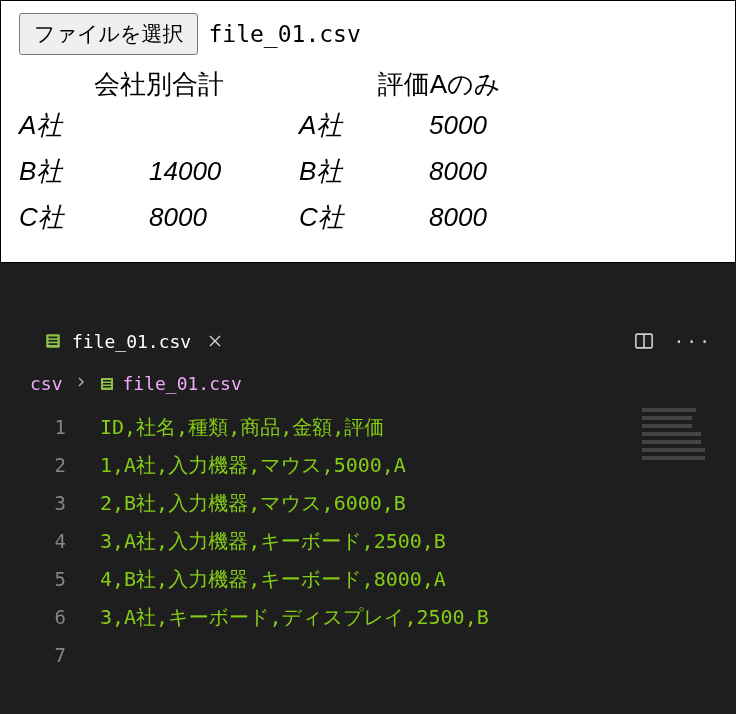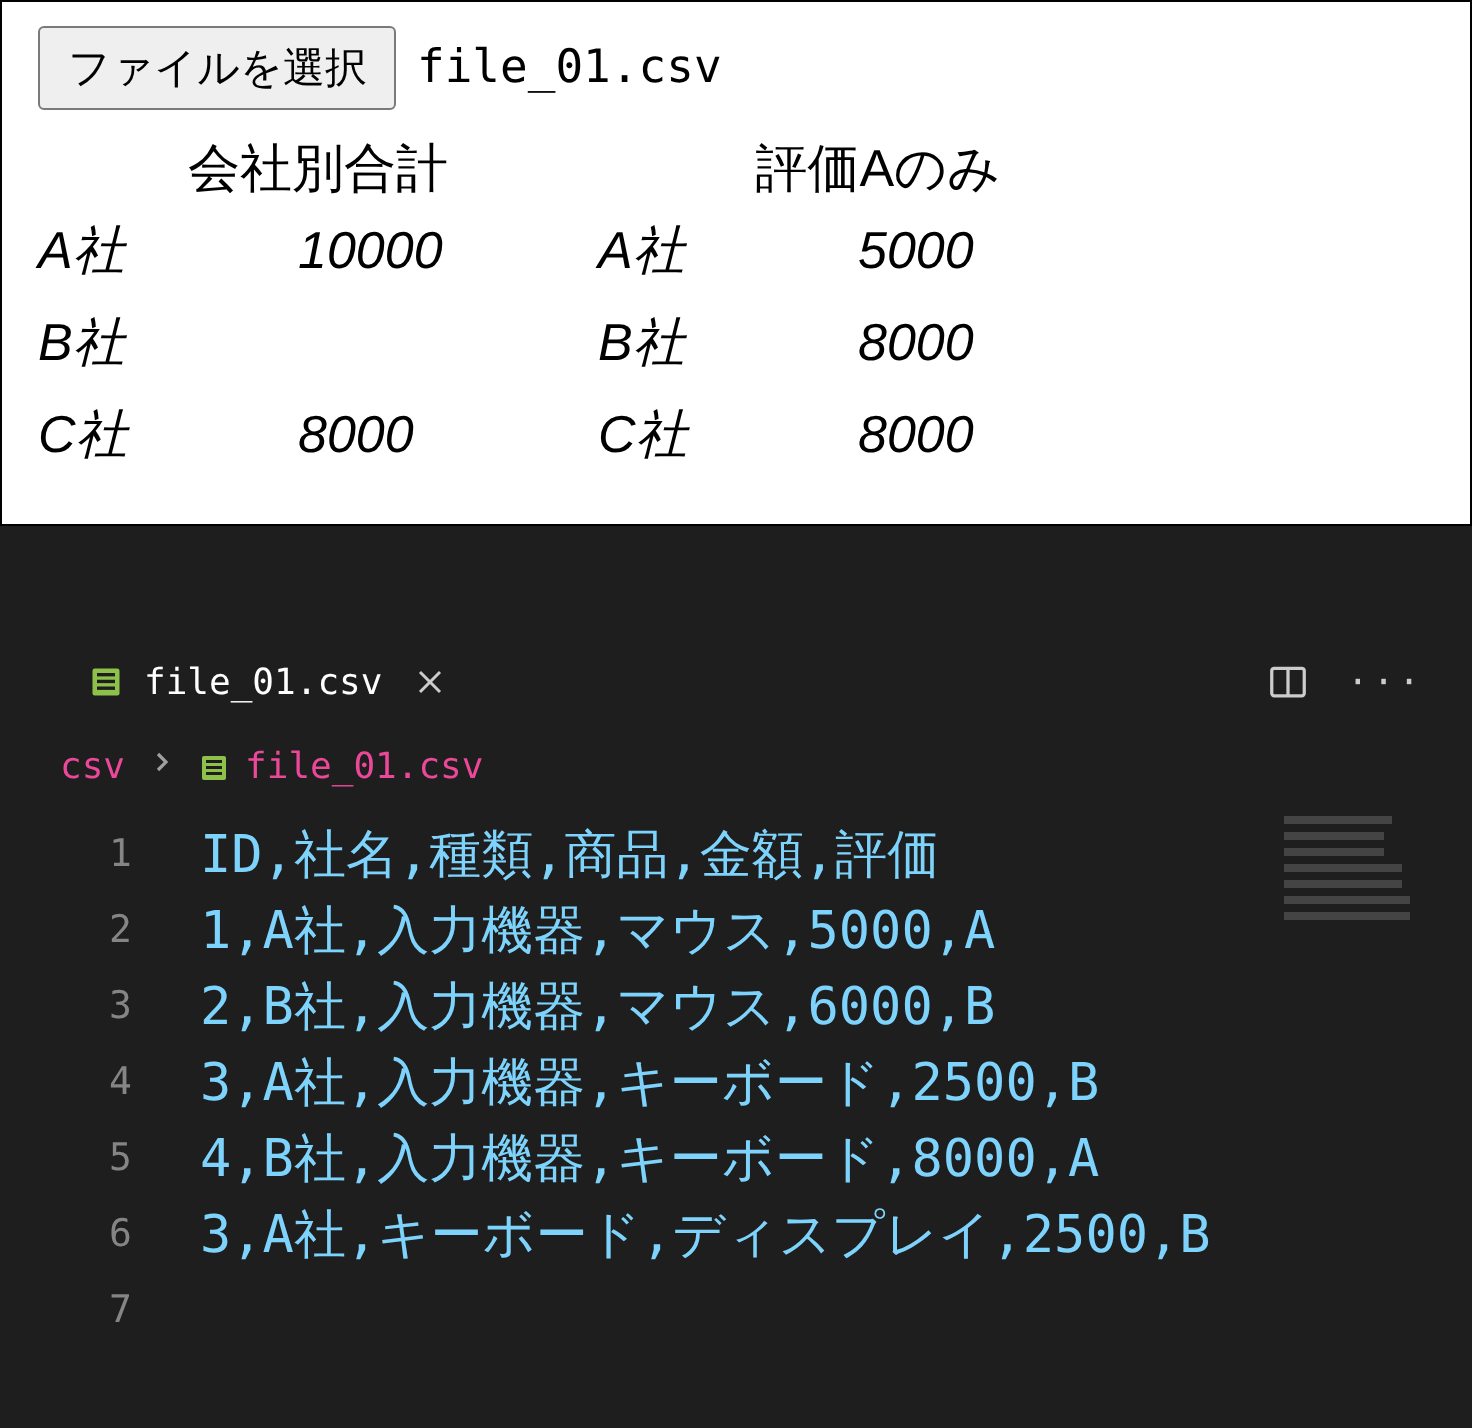--- a/index.html
+++ b/index.html
@@ -22,28 +22,28 @@
     
     .tab-bar { display: flex; align-items: center; background: #1e1e1e; height: 44px; padding-left: 30px; }
     .tab { display: flex; align-items: center; gap: 10px; background: #1e1e1e; padding: 8px 14px; height: 44px; }
     .tab-icon { width: 18px; height: 18px; display: inline-flex; align-items: center; justify-content: center; }
     .tab-label { font-size: 18px; color: #ffffff; }
     .tab-close { width: 20px; height: 20px; display: inline-flex; align-items: center; justify-content: center; color: #cccccc; cursor: pointer; font-size: 18px; margin-left: 4px; }
     .tab-actions { margin-left: auto; display: flex; align-items: center; gap: 18px; padding-right: 24px; }
     .act-icon { width: 22px; height: 22px; display: inline-flex; align-items: center; justify-content: center; color: #cccccc; cursor: pointer; }
     .dots { color: #cccccc; letter-spacing: 2px; font-size: 18px; cursor: pointer; }
     
-    .breadcrumb { display: flex; align-items: center; gap: 10px; padding: 10px 30px 14px 30px; font-size: 18px; color: #ec4899; }
+    .breadcrumb { display: flex; align-items: center; gap: 10px; padding: 10px 30px 14px 30px; font-size: 18px; color: #f0abfc; }
     .bc-chev { color: #a0a0a0; }
     .bc-item { display: flex; align-items: center; gap: 8px; }
     
     .code-area { position: relative; }
     .code-line { display: flex; align-items: center; height: 38px; }
     .ln { width: 100px; text-align: right; padding-right: 34px; color: #858585; font-size: 19px; }
-    .code { font-size: 26px; color: #7dd3fc; white-space: pre; }
+    .code { font-size: 20px; color: #84cc16; white-space: pre; }
     
     .minimap { position: absolute; right: 4px; top: 0; width: 90px; height: 180px; opacity: 0.5; }
     .mm-line { height: 4px; margin-bottom: 4px; background: #6a6a6a; }
     
     .csv-icon-svg { fill: #8dc149; }
     
     .cursor-bar { display: inline-block; width: 2px; height: 24px; background: #aeafad; vertical-align: middle; margin-left: 1px; }
     .sel { background: #264f78; }
   </style>
 </head>
@@ -52,24 +52,24 @@
 <div class="top-pane">
   <div class="file-row">
     <button class="file-btn">ファイルを選択</button>
     <span class="file-name">file_01.csv</span>
   </div>
   <div class="tables">
     <div class="tbl">
       <div class="tbl-head">会社別合計</div>
       <div class="tbl-row">
         <div class="tbl-company">A社</div>
-        <div class="tbl-value">10000</div>
       </div>
       <div class="tbl-row">
         <div class="tbl-company">B社</div>
+        <div class="tbl-value">14000</div>
       </div>
       <div class="tbl-row">
         <div class="tbl-company">C社</div>
         <div class="tbl-value">8000</div>
       </div>
     </div>
     <div class="tbl">
       <div class="tbl-head">評価Aのみ</div>
       <div class="tbl-row">
         <div class="tbl-company">A社</div>

